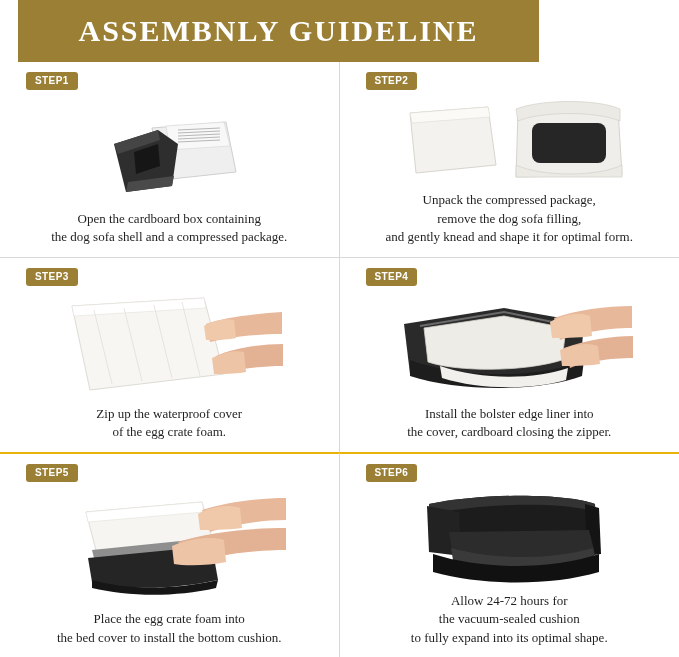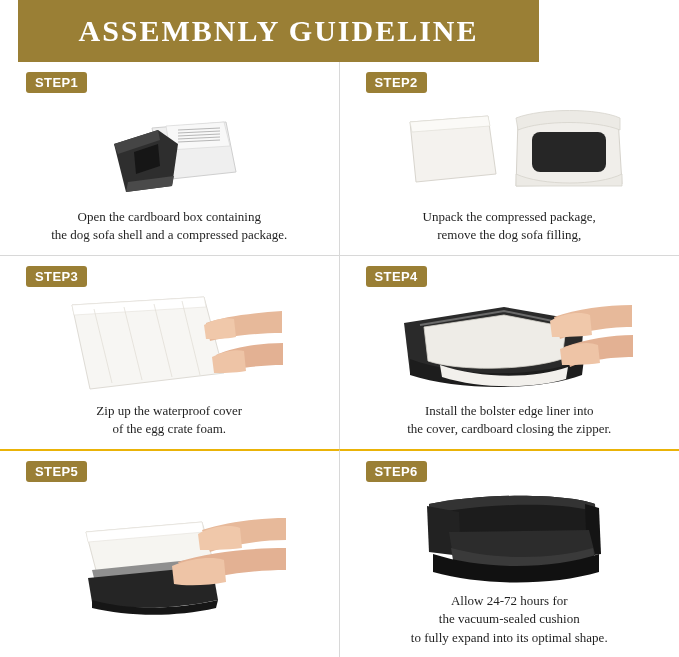--- a/index.html
+++ b/index.html
@@ -81,21 +81,21 @@
     display: flex;
     justify-content: flex-start;
     padding-left: 12px;
     box-sizing: border-box;
   }
   .step-badge {
     display: inline-block;
     background: #9a7f35;
     color: #ffffff;
     font-family: "Liberation Sans", sans-serif;
-    font-size: 13px;
+    font-size: 10px;
     font-weight: bold;
     letter-spacing: 0.4px;
     padding: 4px 9px 4px 9px;
     border-radius: 3px;
     line-height: 1;
   }
 
   .art {
     flex: 1 1 auto;
     width: 100%;
@@ -171,20 +171,21 @@
 
           <path d="M126,20 L226,18 L230,84 L124,86 Z" fill="#f0eeea" stroke="#d6d3cc" stroke-width="1"></path>
           <rect x="140" y="32" width="74" height="40" rx="8" fill="#262626"></rect>
           <path d="M124,18 C150,8 206,8 228,18 L228,30 C204,20 150,20 126,30 Z" fill="#eceae5" stroke="#d6d3cc" stroke-width="0.8"></path>
           <path d="M124,74 C150,86 206,86 230,74 L230,86 L124,86 Z" fill="#eceae5" stroke="#d6d3cc" stroke-width="0.8"></path>
         </svg>
       </div>
       <div class="caption">
         <div>Unpack the compressed package,</div>
         <div>remove the dog sofa filling,</div>
+        <div>and gently knead and shape it for optimal form.</div>
       </div>
     </div>
 
     <div class="cell col-left row-mid">
       <div class="step-badge-row">
         <span class="step-badge">STEP3</span>
       </div>
       <div class="art">
         <svg width="230" height="115" viewBox="0 0 230 115">
 
@@ -251,20 +252,24 @@
 
           <path d="M36,70 L160,58 L166,92 C120,102 72,102 40,94 Z" fill="#252525"></path>
           <path d="M40,92 C74,102 122,102 166,92 L164,100 C120,110 74,108 40,100 Z" fill="#161616"></path>
 
           <path d="M150,22 C174,14 206,10 234,10 L234,32 C206,32 176,38 158,44 Z" fill="#e7b99a"></path>
           <path d="M146,26 C160,18 178,16 188,20 L190,40 C174,42 156,42 148,42 Z" fill="#f0c8aa"></path>
           <path d="M126,54 C156,44 198,40 234,40 L234,62 C198,62 160,68 136,76 Z" fill="#e3b193"></path>
           <path d="M120,58 C140,50 160,48 172,52 L174,74 C156,78 132,78 122,76 Z" fill="#eec4a6"></path>
         </svg>
       </div>
+      <div class="caption">
+        <div>Place the egg crate foam into</div>
+        <div>the bed cover to install the bottom cushion.</div>
+      </div>
     </div>
 
     <div class="cell row-bot">
       <div class="step-badge-row">
         <span class="step-badge">STEP6</span>
       </div>
       <div class="art">
         <svg width="220" height="110" viewBox="0 0 220 110">
 
           <path d="M30,22 C90,10 170,12 196,22 L198,50 L32,52 Z" fill="#1c1c1c"></path>

